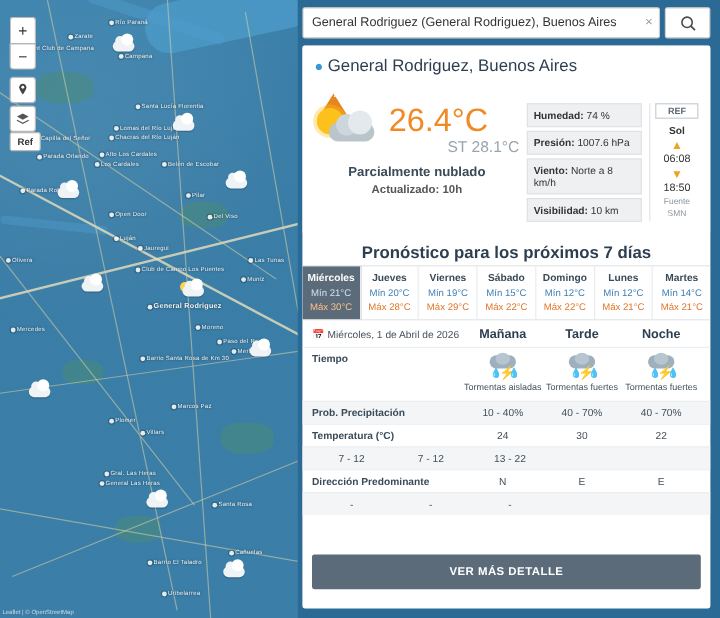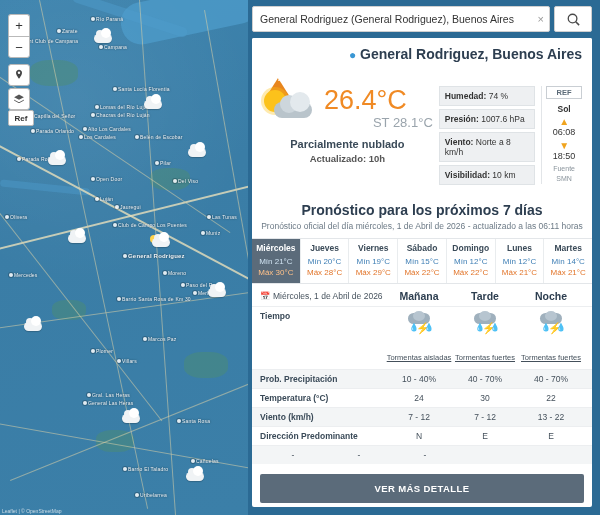--- a/index.html
+++ b/index.html
@@ -159,23 +159,23 @@
     display:flex; align-items:center; justify-content:center;
     cursor:pointer;
   }
 
   
   .current-card {
     background:#fff;
     padding:8px 10px 6px 10px;
   }
   .loc-title {
-    text-align:right;
+    text-align:left;
     font-size:14px;
-    font-weight:bold;
+    font-weight:normal;
     color:#2d3e50;
     margin-bottom:2px;
   }
   .pin { color:#3a97d4; font-size:12px; }
 
   .alert-row { padding:2px 0 0 4px; height:22px; }
   .alert-badge {
     display:inline-block;
     width:26px; height:20px;
     position:relative;
@@ -345,21 +345,21 @@
     background:#b7c5d0;
   }
   .st-bolt {
     position:absolute; left:10px; top:12px;
     color:#f0a41e; font-size:11px; line-height:1;
   }
   .st-drop {
     position:absolute; top:13px;
     color:#5fa8dd; font-size:8px; line-height:1;
   }
-  .storm-txt { font-size:7.5px; color:#44505b; margin-top:19px; line-height:1.15;text-decoration:underline; }
+  .storm-txt { font-size:7.5px; color:#44505b; margin-top:1px; line-height:1.15; }
 
   
   .cta {
     margin-top:10px;
     background:#5b6b7a;
     color:#fff;
     text-align:center;
     font-size:9.5px;
     font-weight:bold;
     letter-spacing:.4px;
@@ -634,21 +634,20 @@
             <div class="sun-arrow">▼</div>
             <div class="sun-time">18:50</div>
             <div class="fuente">Fuente</div>
             <div class="fuente">SMN</div>
           </div>
 
         </div>
       </div>
 
       <div class="fc-title">Pronóstico para los próximos 7 días</div>
-      <div class="fc-sub">Pronóstico oficial del día miércoles, 1 de Abril de 2026 - actualizado a las 06:11 horas</div>
 
       <div class="days" id="days-strip">
           <div class="day active">
             <div class="day-name">Miércoles</div>
             <div class="day-min">Mín 21°C</div>
             <div class="day-max">Máx 30°C</div>
           </div>
           <div class="day">
             <div class="day-name">Jueves</div>
             <div class="day-min">Mín 20°C</div>
@@ -732,21 +731,20 @@
               <div class="val">40 - 70%</div>
               <div class="val">40 - 70%</div>
             </div>
             <div class="d-row">
               <div class="lbl">Temperatura (°C)</div>
               <div class="val">24</div>
               <div class="val">30</div>
               <div class="val">22</div>
             </div>
             <div class="d-row alt">
-              <div class="lbl">Viento (km/h)</div>
               <div class="val">7 - 12</div>
               <div class="val">7 - 12</div>
               <div class="val">13 - 22</div>
             </div>
             <div class="d-row">
               <div class="lbl">Dirección Predominante</div>
               <div class="val">N</div>
               <div class="val">E</div>
               <div class="val">E</div>
             </div>

